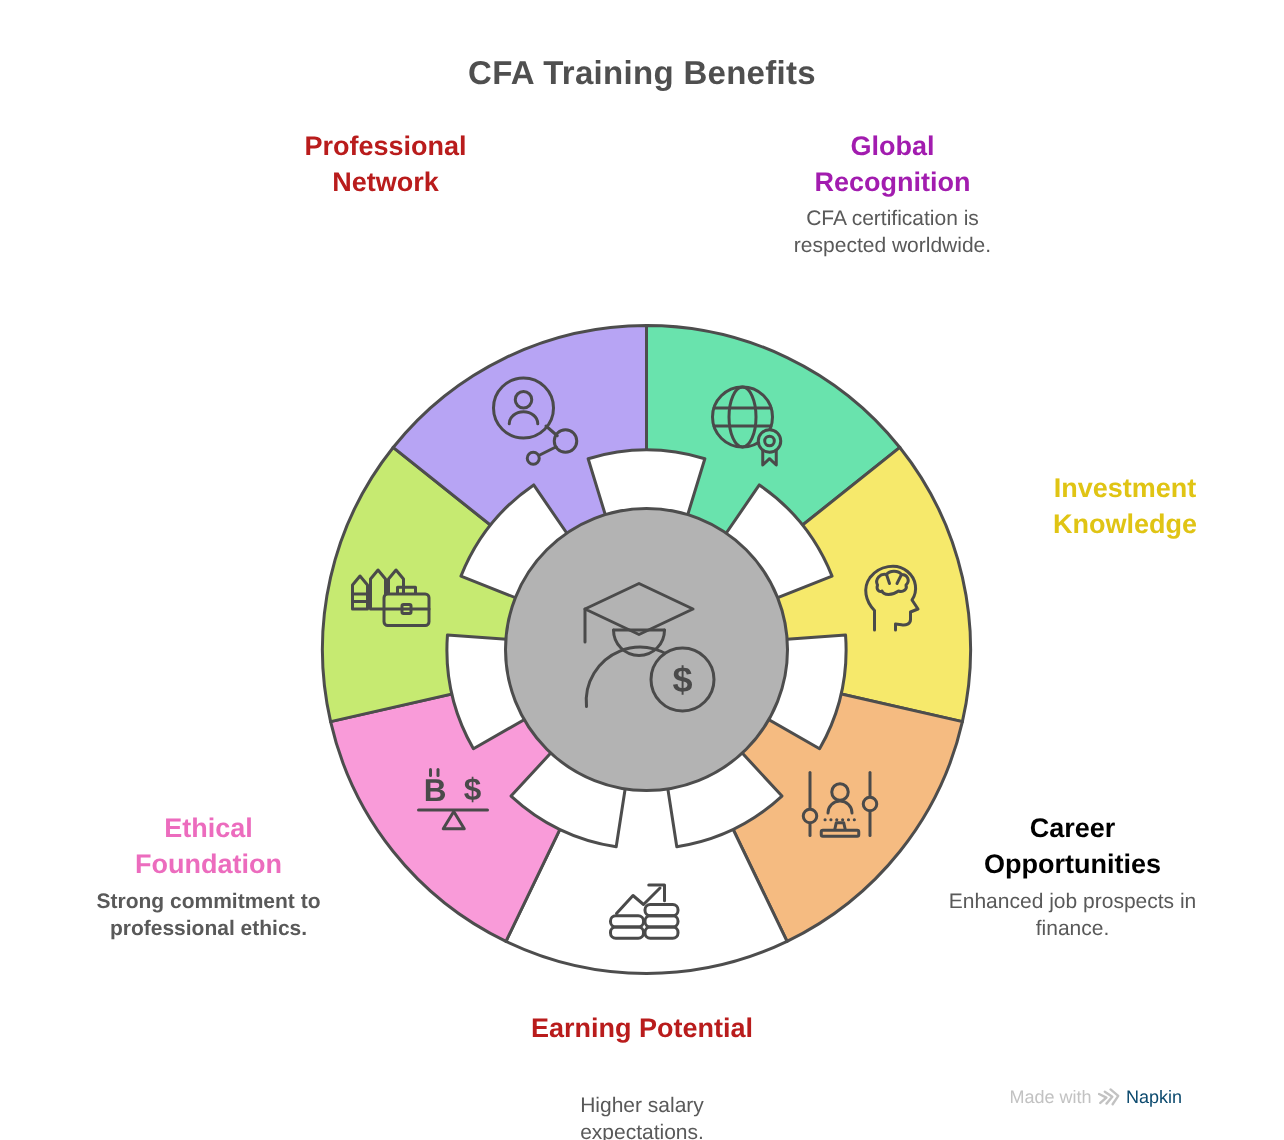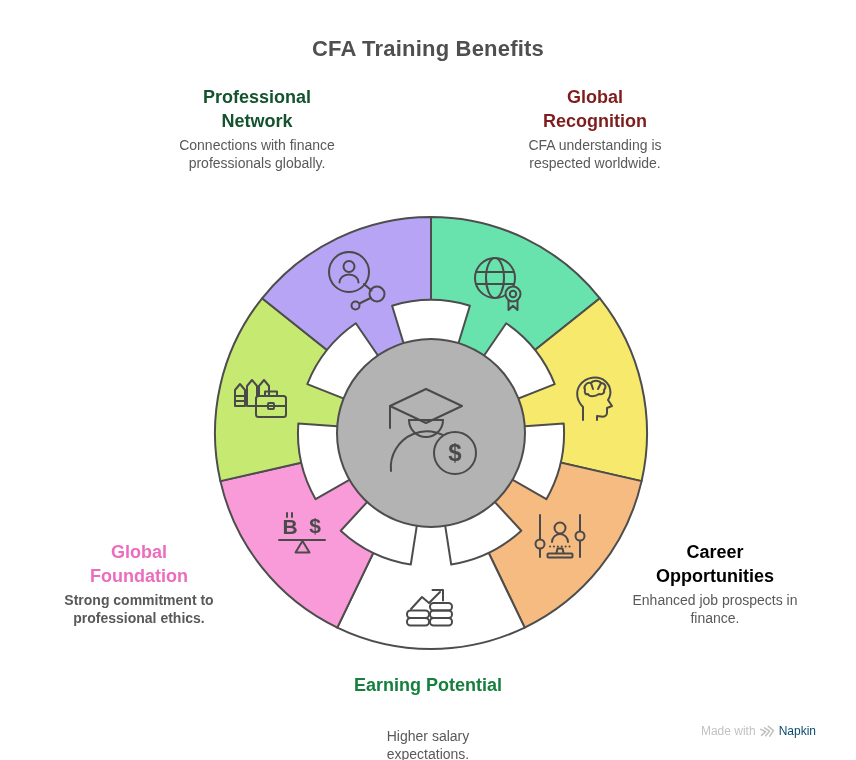--- a/index.html
+++ b/index.html
@@ -12,21 +12,21 @@
   .hub{fill:#b3b3b3;stroke:#4d4d4d;stroke-width:2;}
   .ln{fill:none;stroke:#4a4a4a;stroke-width:2;stroke-linecap:round;stroke-linejoin:round;}
   .lnf{stroke:#4a4a4a;stroke-width:2;stroke-linecap:round;stroke-linejoin:round;}
   .dots{fill:none;stroke:#4a4a4a;stroke-width:2;stroke-linecap:round;stroke-dasharray:0.1 3.8;}
   .svgtxt{fill:#4a4a4a;font-family:"Liberation Sans",sans-serif;font-weight:600;text-anchor:middle;}
   .page-title{position:absolute;left:0;top:36px;width:856px;text-align:center;
       font-size:22px;font-weight:700;letter-spacing:.2px;}
   .label-block{position:absolute;text-align:center;transform:translateX(-50%);}
   .seg-label{font-size:18px;font-weight:600;line-height:1.32;margin:0 auto;}
   .seg-desc{font-size:14px;color:#595959;line-height:1.3;margin:2px auto 0;}
-  .watermark{position:absolute;top:724px;right:40px;font-size:12px;color:#c2c2c2;
+  .watermark{position:absolute;top:724px;right:68px;font-size:12px;color:#c2c2c2;
       display:flex;align-items:center;gap:4px;}
   .watermark .brand{color:#0c4a6e;}
 </style>
 </head>
 <body>
 
 <div class="stage">
 
   <div class="page-title" style="color: rgb(79, 79, 79);">CFA Training Benefits</div>
 
@@ -125,44 +125,44 @@
       <circle class="ln" cx="-6" cy="-16.5" r="5.5"></circle>
       <path class="ln" d="M -15.5 -0.5 a 9.5 8 0 0 1 19 0"></path>
       <path class="ln" d="M 9 1 L 16.5 7.5"></path>
       <circle class="ln" cx="22" cy="11" r="7.5"></circle>
       <path class="ln" d="M 15.5 15 L 4.5 20.5"></path>
       <circle class="ln" cx="0.5" cy="22.5" r="4"></circle>
     </g>
   </svg>
 
   <div class="label-block" style="left:257px;top:86px;width:200px;">
-    <div class="seg-label" style="width: 140px; color: #14532d;">Professional Network</div>
-    <div class="seg-desc" style="width:158px;">Connections with finance professionals globally.</div>
+    <div class="seg-label" style="width: 140px; color: #b91c1c;">Professional Network</div>
   </div>
 
   <div class="label-block" style="left:595px;top:86px;width:200px;">
-    <div class="seg-label" style="width: 125px; color: #7f1d1d;">Global Recognition</div>
-    <div class="seg-desc" style="width:152px;">CFA understanding is respected worldwide.</div>
+    <div class="seg-label" style="width: 125px; color: #a21caf;">Global Recognition</div>
+    <div class="seg-desc" style="width:152px;">CFA certification is respected worldwide.</div>
   </div>
 
   <div class="label-block" style="left:750px;top:314px;width:200px;">
+    <div class="seg-label" style="width: 125px; color: rgb(224, 196, 20);">Investment Knowledge</div>
   </div>
 
   <div class="label-block" style="left:715px;top:541px;width:200px;">
     <div class="seg-label" style="width: 135px; color: #000000;">Career Opportunities</div>
     <div class="seg-desc" style="width:170px;">Enhanced job prospects in finance.</div>
   </div>
 
   <div class="label-block" style="left:428px;top:674px;width:220px;">
-    <div class="seg-label" style="width: 190px; color: #15803d;">Earning Potential</div>
+    <div class="seg-label" style="width: 190px; color: #b91c1c;">Earning Potential</div>
     <div class="seg-desc" style="width:140px;margin-top:29px;">Higher salary expectations.</div>
   </div>
 
   <div class="label-block" style="left:139px;top:541px;width:200px;">
-    <div class="seg-label" style="width: 115px; color: rgb(236, 108, 190);">Global Foundation</div>
+    <div class="seg-label" style="width: 115px; color: rgb(236, 108, 190);">Ethical Foundation</div>
     <div class="seg-desc" style="width:162px;font-weight:bold;">Strong commitment to professional ethics.</div>
   </div>
 
 
   <div class="watermark">
     <span>Made with</span>
     <svg width="15" height="13" viewBox="0 0 15 13">
       <g fill="none" stroke="#c2c2c2" stroke-width="1.6" stroke-linecap="round" stroke-linejoin="round" transform="rotate(-8 7 6)">
         <path d="M1 3.5 L5.5 6.5 L1 9.5"></path>
         <path d="M5 2.5 L9.5 6.5 L5 10.5"></path>

